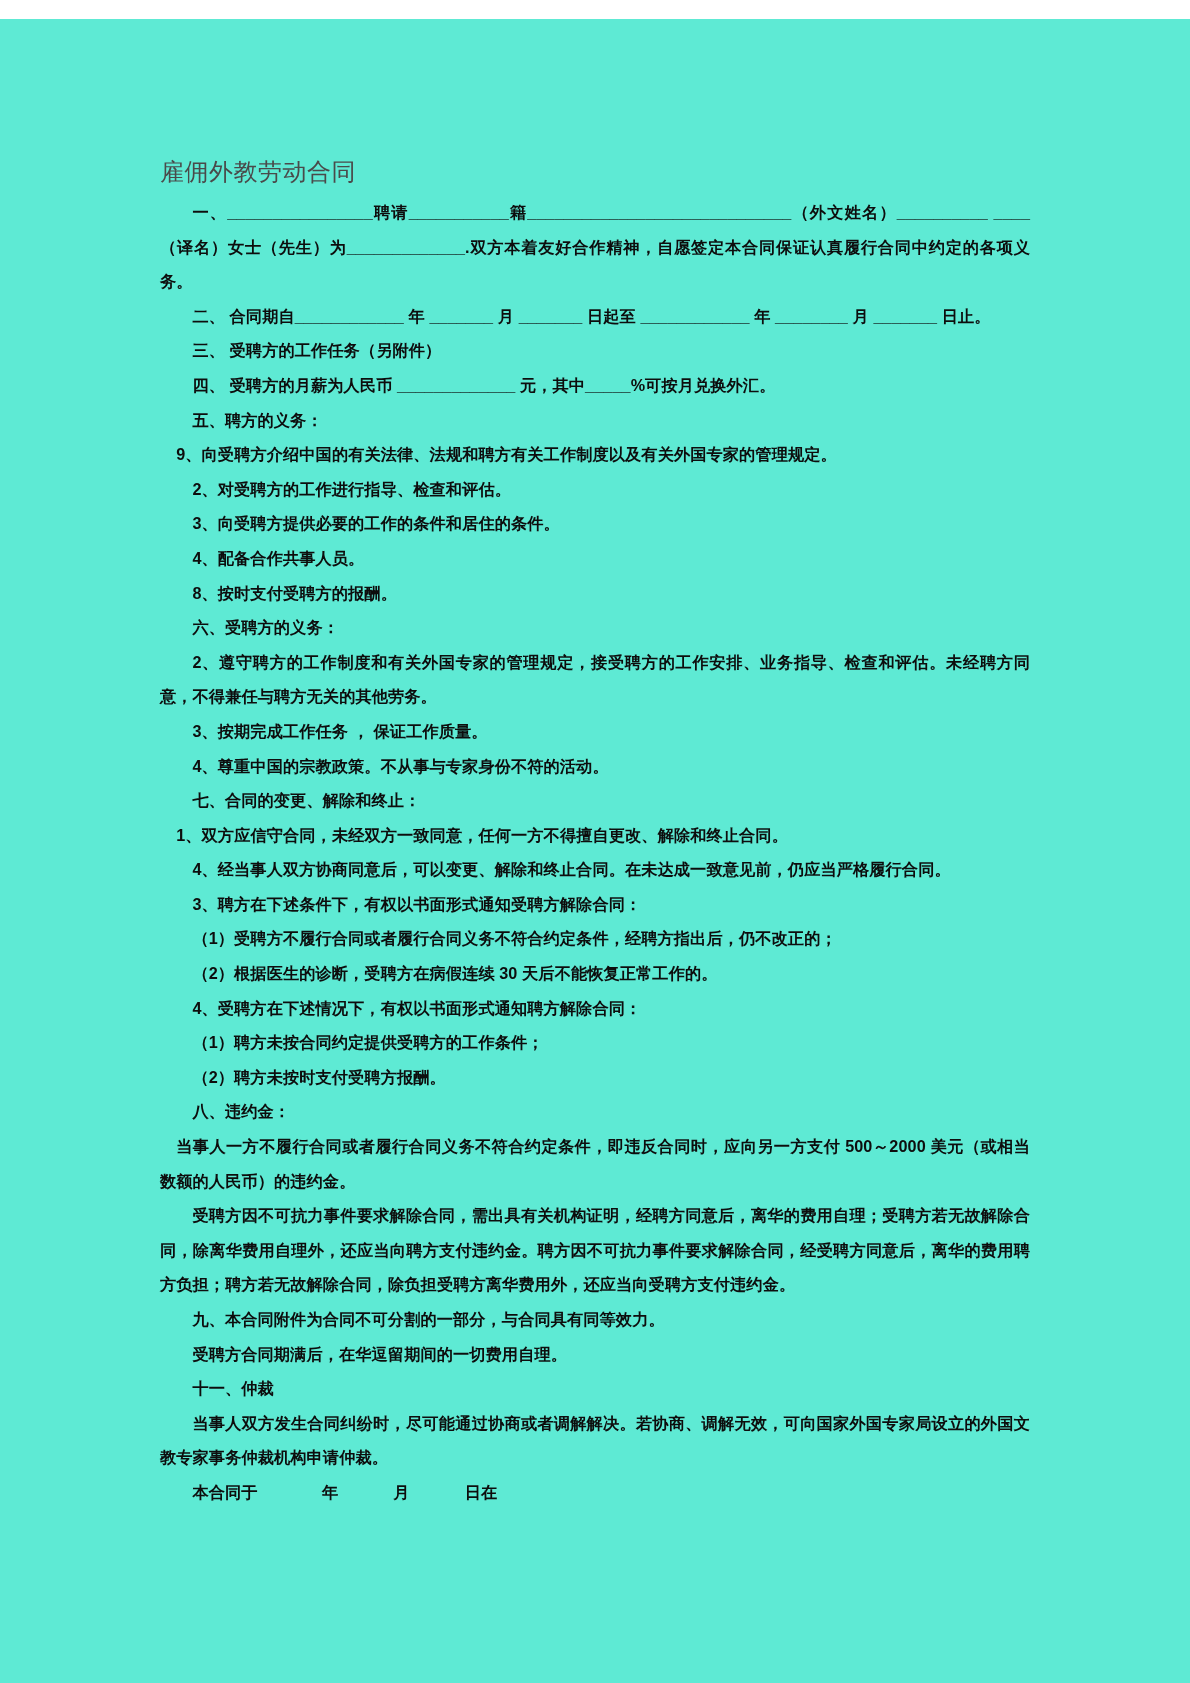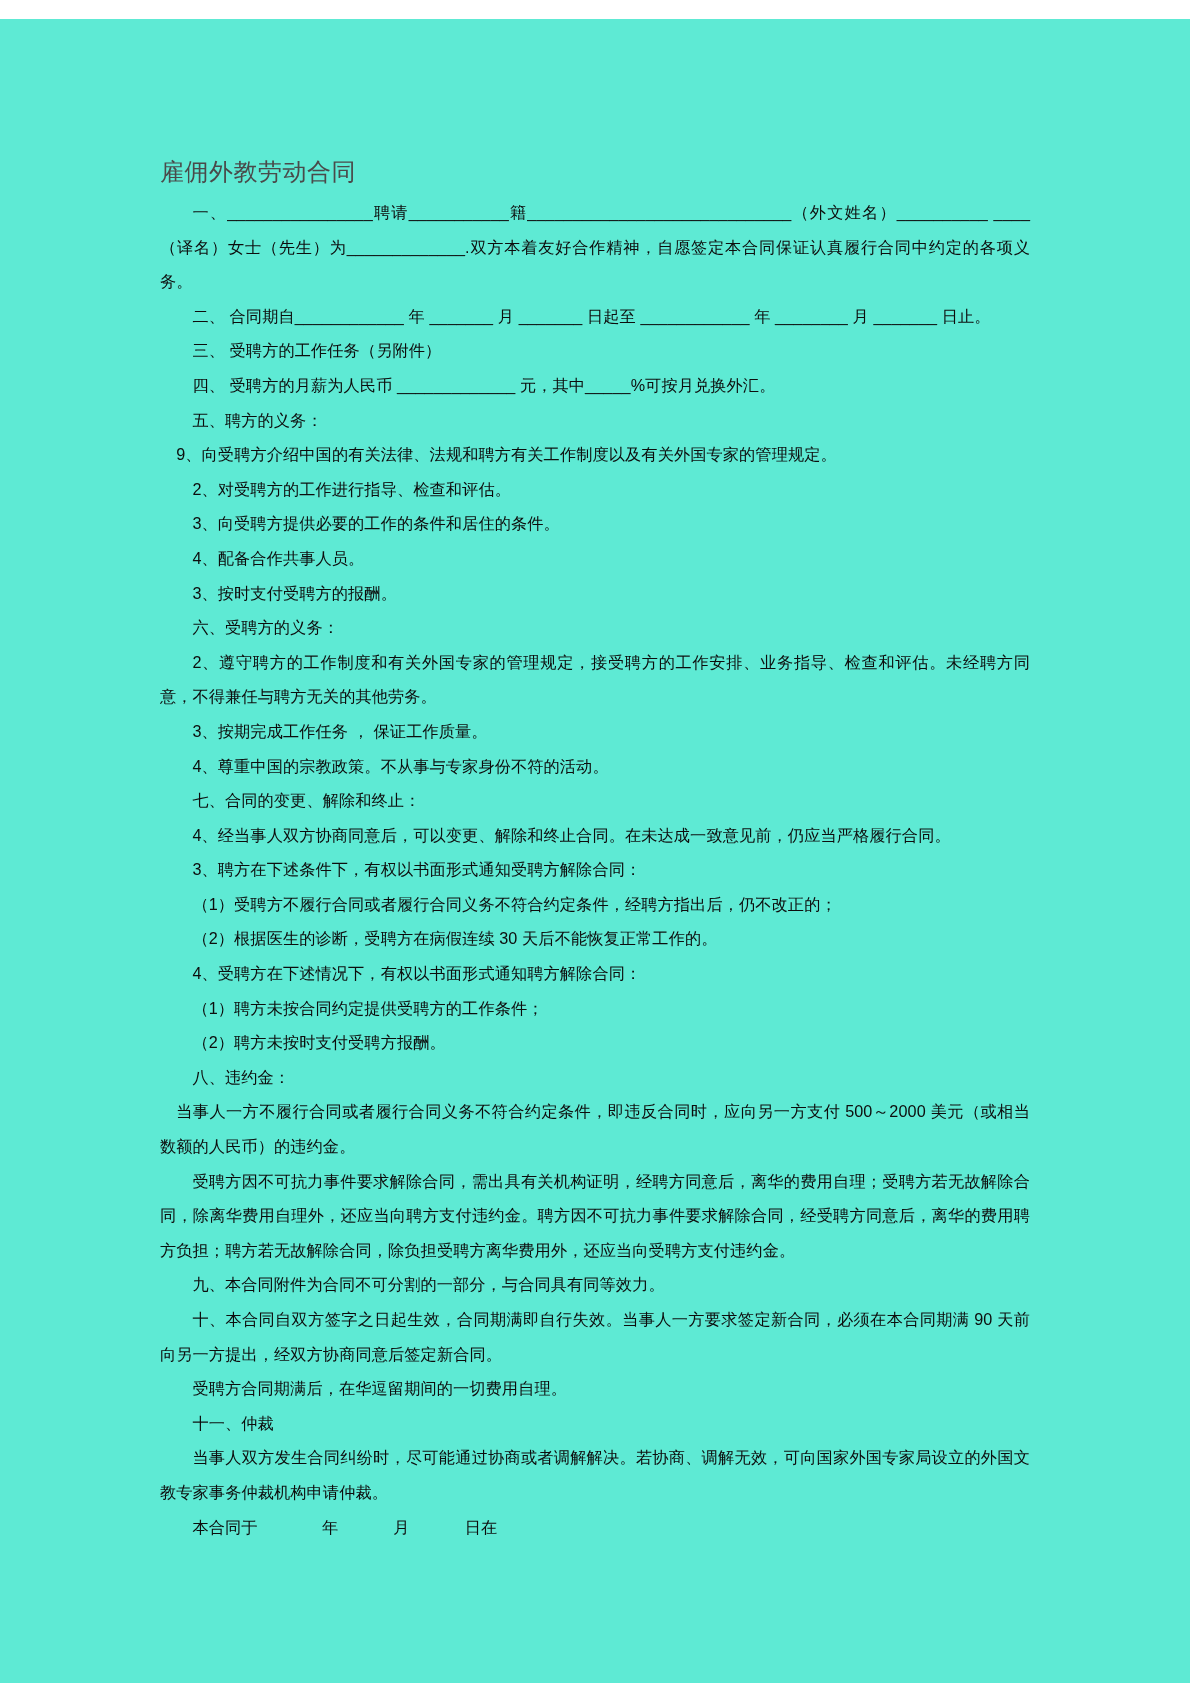--- a/index.html
+++ b/index.html
@@ -38,20 +38,21 @@
     color: #0d0d0d;
     letter-spacing: 0.1px;
     text-align: justify;
     text-justify: inter-ideograph;
   }
   p.para {
     margin: 0;
     padding: 0;
     white-space: pre-wrap;
     word-break: break-word;
+    font-weight: bold;
   }
   p.indent {
     text-indent: 2em;
   }
   p.indent1 {
     text-indent: 1em;
   }
 </style>
 </head>
 <body>
@@ -73,34 +74,35 @@
     <p class="para indent">五、聘方的义务：</p>
 
     <p class="para indent1">9、向受聘方介绍中国的有关法律、法规和聘方有关工作制度以及有关外国专家的管理规定。</p>
 
     <p class="para indent">2、对受聘方的工作进行指导、检查和评估。</p>
 
     <p class="para indent">3、向受聘方提供必要的工作的条件和居住的条件。</p>
 
     <p class="para indent">4、配备合作共事人员。</p>
 
-    <p class="para indent">3、按时支付受聘方的报酬。</p>
+    <p class="para indent">8、按时支付受聘方的报酬。</p>
 
     <p class="para indent">六、受聘方的义务：</p>
 
 
     <p class="para indent">2、遵守聘方的工作制度和有关外国专家的管理规定，接受聘方的工作安排、业务指导、检查和评估。未经聘方同意，不得兼任与聘方无关的其他劳务。</p>
 
     <p class="para indent">3、按期完成工作任务 ， 保证工作质量。</p>
 
     <p class="para indent">4、尊重中国的宗教政策。不从事与专家身份不符的活动。</p>
 
 
     <p class="para indent">七、合同的变更、解除和终止：</p>
 
+    <p class="para indent1">1、双方应信守合同，未经双方一致同意，任何一方不得擅自更改、解除和终止合同。</p>
 
     <p class="para indent">4、经当事人双方协商同意后，可以变更、解除和终止合同。在未达成一致意见前，仍应当严格履行合同。</p>
 
     <p class="para indent">3、聘方在下述条件下，有权以书面形式通知受聘方解除合同：</p>
 
     <p class="para indent">（1）受聘方不履行合同或者履行合同义务不符合约定条件，经聘方指出后，仍不改正的；</p>
 
     <p class="para indent">（2）根据医生的诊断，受聘方在病假连续 30 天后不能恢复正常工作的。</p>
 
     <p class="para indent">4、受聘方在下述情况下，有权以书面形式通知聘方解除合同：</p>
@@ -110,21 +112,20 @@
     <p class="para indent">（2）聘方未按时支付受聘方报酬。</p>
 
     <p class="para indent">八、违约金：</p>
 
     <p class="para indent1">当事人一方不履行合同或者履行合同义务不符合约定条件，即违反合同时，应向另一方支付 500～2000 美元（或相当数额的人民币）的违约金。</p>
 
     <p class="para indent">受聘方因不可抗力事件要求解除合同，需出具有关机构证明，经聘方同意后，离华的费用自理；受聘方若无故解除合同，除离华费用自理外，还应当向聘方支付违约金。聘方因不可抗力事件要求解除合同，经受聘方同意后，离华的费用聘方负担；聘方若无故解除合同，除负担受聘方离华费用外，还应当向受聘方支付违约金。</p>
 
     <p class="para indent">九、本合同附件为合同不可分割的一部分，与合同具有同等效力。</p>
 
-    <p class="para indent">十、本合同自双方签字之日起生效，合同期满即自行失效。当事人一方要求签定新合同，必须在本合同期满 90 天前向另一方提出，经双方协商同意后签定新合同。</p>
 
     <p class="para indent">受聘方合同期满后，在华逗留期间的一切费用自理。</p>
 
     <p class="para indent">十一、仲裁</p>
 
     <p class="para indent">当事人双方发生合同纠纷时，尽可能通过协商或者调解解决。若协商、调解无效，可向国家外国专家局设立的外国文教专家事务仲裁机构申请仲裁。</p>
 
     <p class="para indent">本合同于              年            月            日在</p>
 
 

